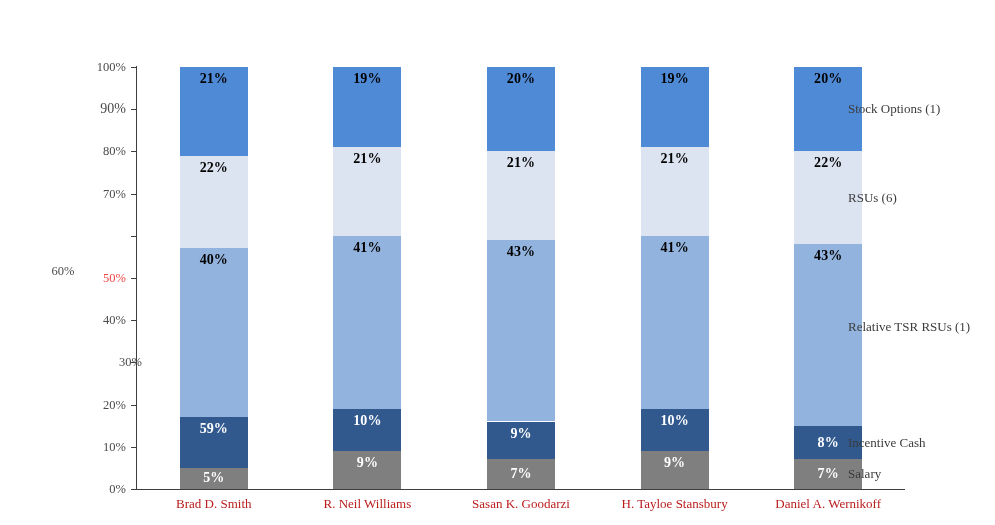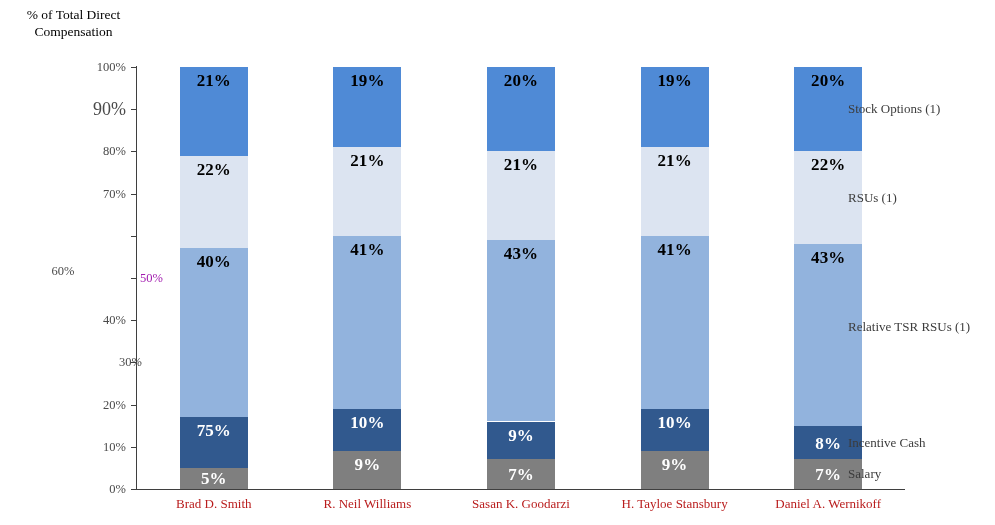--- a/index.html
+++ b/index.html
@@ -82,21 +82,21 @@
     left: 0;
     width: 100%;
     box-sizing: border-box;
   }
   .seg-label {
     position: absolute;
     left: 0;
     right: 0;
     top: 5px;
     text-align: center;
-    font-size: 17px;
+    font-size: 14px;
     font-weight: bold;
     line-height: 1;
     letter-spacing: 0.1px;
   }
   .seg-label.dark { color: #000000; }
   .seg-label.light { color: #ffffff; }
 
   
   .seg.small .seg-label {
     top: 50%;
@@ -123,33 +123,31 @@
     color: #3c3c3c;
     white-space: nowrap;
     line-height: 1.1;
   }
 </style>
 </head>
 <body>
 
 <div id="chart-root">
 
-  <div class="axis-title">% of Total Direct
-Compensation</div>
 
   <div class="y-axis-line"></div>
   <div class="x-axis-line"></div>
 
   <div class="plot" id="plot">
       <div class="bar" style="left: 42.8px; height: 422px;">
         <div class="seg small" style="background: rgb(127, 127, 127); height: 21.1px; bottom: 0px; top: auto;">
           <div class="seg-label light">5%</div>
         </div>
         <div class="seg" style="background: rgb(49, 89, 142); height: 50.64px; bottom: 21.1px; top: auto;">
-          <div class="seg-label light">75%</div>
+          <div class="seg-label light">59%</div>
         </div>
         <div class="seg" style="background: rgb(146, 179, 221); height: 168.8px; bottom: 71.74px; top: auto;">
           <div class="seg-label dark">40%</div>
         </div>
         <div class="seg" style="background: rgb(220, 228, 241); height: 92.84px; bottom: 240.54px; top: auto;">
           <div class="seg-label dark">22%</div>
         </div>
         <div class="seg" style="background: rgb(79, 138, 214); height: 88.62px; bottom: 333.38px; top: auto;">
           <div class="seg-label dark">21%</div>
         </div>
@@ -229,40 +227,40 @@
       <div style="position: absolute; left: 0px; width: 126px; text-align: right; top: 489px; transform: translateY(-50%); font-size: 12.5px; color: rgb(74, 74, 74); line-height: 1;">0%</div>
       <div class="y-tick" style="top: 446.8px;"></div>
       <div style="position: absolute; left: 0px; width: 126px; text-align: right; top: 446.8px; transform: translateY(-50%); font-size: 12.5px; color: rgb(74, 74, 74); line-height: 1;">10%</div>
       <div class="y-tick" style="top: 404.6px;"></div>
       <div style="position: absolute; left: 0px; width: 126px; text-align: right; top: 404.6px; transform: translateY(-50%); font-size: 12.5px; color: rgb(74, 74, 74); line-height: 1;">20%</div>
       <div class="y-tick" style="top: 362.4px;"></div>
       <div style="position: absolute; left: 0px; width: 126px; text-align: right; top: 362.4px; transform: translateY(-50%); font-size: 12.5px; color: rgb(74, 74, 74); line-height: 1; padding-left: 16px;">30%</div>
       <div class="y-tick" style="top: 320.2px;"></div>
       <div style="position: absolute; left: 0px; width: 126px; text-align: right; top: 320.2px; transform: translateY(-50%); font-size: 12.5px; color: rgb(74, 74, 74); line-height: 1;">40%</div>
       <div class="y-tick" style="top: 278px;"></div>
-      <div style="position: absolute; left: 0px; width: 126px; text-align: right; top: 278px; transform: translateY(-50%); font-size: 12.5px; color: #a21caf; line-height: 1; margin-left: 37px;">50%</div>
+      <div style="position: absolute; left: 0px; width: 126px; text-align: right; top: 278px; transform: translateY(-50%); font-size: 12.5px; color: #ef4444; line-height: 1;">50%</div>
       <div class="y-tick" style="top: 235.8px;"></div>
       <div style="position: absolute; left: 0px; width: 126px; text-align: center; top: 235.8px; transform: translateY(-50%); font-size: 12.5px; color: rgb(74, 74, 74); line-height: 1; margin-top: 35px;">60%</div>
       <div class="y-tick" style="top: 193.6px;"></div>
       <div style="position: absolute; left: 0px; width: 126px; text-align: right; top: 193.6px; transform: translateY(-50%); font-size: 12.5px; color: rgb(74, 74, 74); line-height: 1;">70%</div>
       <div class="y-tick" style="top: 151.4px;"></div>
       <div style="position: absolute; left: 0px; width: 126px; text-align: right; top: 151.4px; transform: translateY(-50%); font-size: 12.5px; color: rgb(74, 74, 74); line-height: 1;">80%</div>
       <div class="y-tick" style="top: 109.2px;"></div>
-      <div style="position: absolute; left: 0px; width: 126px; text-align: right; top: 109.2px; transform: translateY(-50%); font-size: 18px; color: rgb(74, 74, 74); line-height: 1;">90%</div>
+      <div style="position: absolute; left: 0px; width: 126px; text-align: right; top: 109.2px; transform: translateY(-50%); font-size: 14px; color: rgb(74, 74, 74); line-height: 1;">90%</div>
       <div class="y-tick" style="top: 67px;"></div>
       <div style="position: absolute; left: 0px; width: 126px; text-align: right; top: 67px; transform: translateY(-50%); font-size: 12.5px; color: rgb(74, 74, 74); line-height: 1;">100%</div>
     </div>
   <div id="cats">
       <div class="cat-label" style="left: 123.8px; width: 180px;">Brad D. Smith</div>
       <div class="cat-label" style="left: 277.4px; width: 180px;">R. Neil Williams</div>
       <div class="cat-label" style="left: 431px; width: 180px;">Sasan K. Goodarzi</div>
       <div class="cat-label" style="left: 584.6px; width: 180px;">H. Tayloe Stansbury</div>
       <div class="cat-label" style="left: 738.2px; width: 180px;">Daniel A. Wernikoff</div>
     </div>
   <div id="legend">
       <div class="legend-item" style="top: 109.2px;">Stock Options (1)</div>
-      <div class="legend-item" style="top: 197.82px;">RSUs (1)</div>
+      <div class="legend-item" style="top: 197.82px;">RSUs (6)</div>
       <div class="legend-item" style="top: 327px;">Relative TSR RSUs (1)</div>
       <div class="legend-item" style="top: 442.58px;">Incentive Cash</div>
       <div class="legend-item" style="top: 474.23px;">Salary</div>
     </div>
 
 </div>
 
 </body></html>

